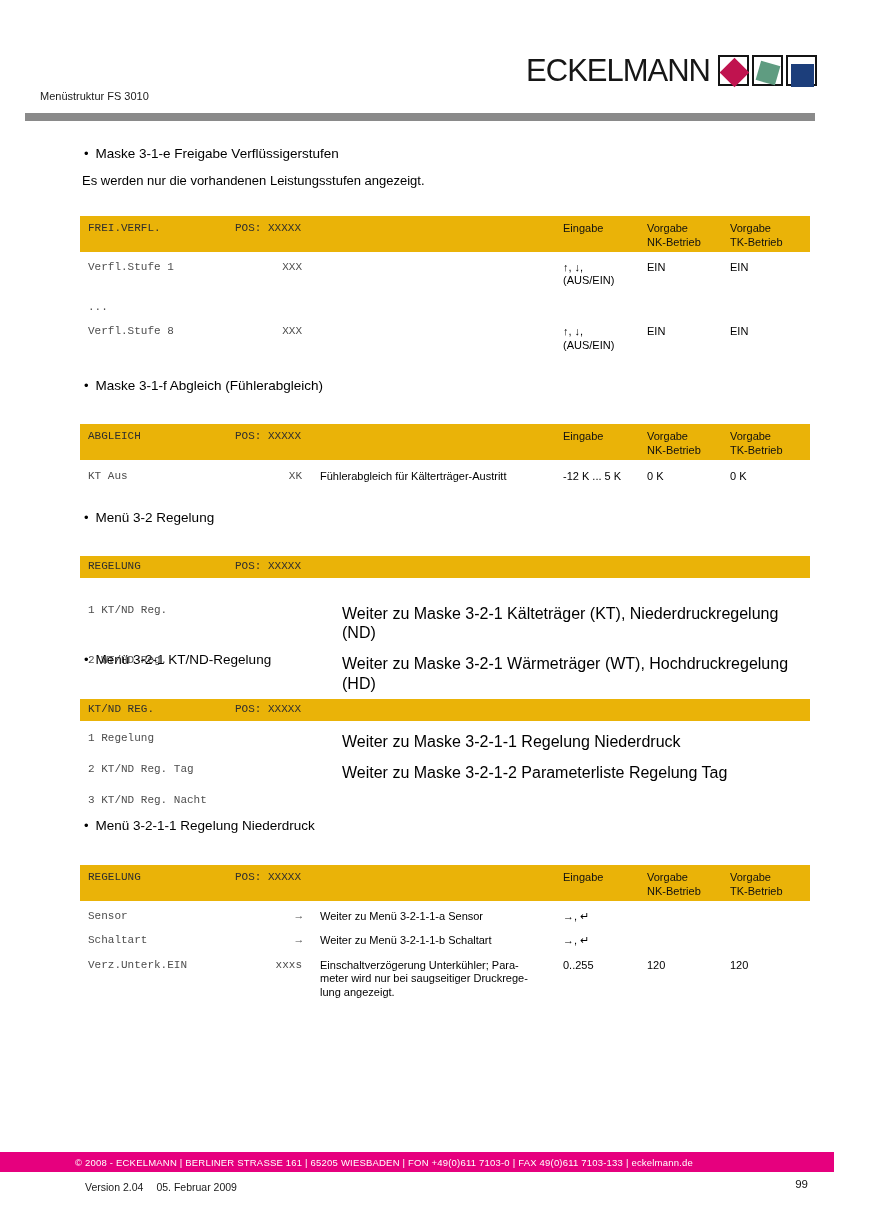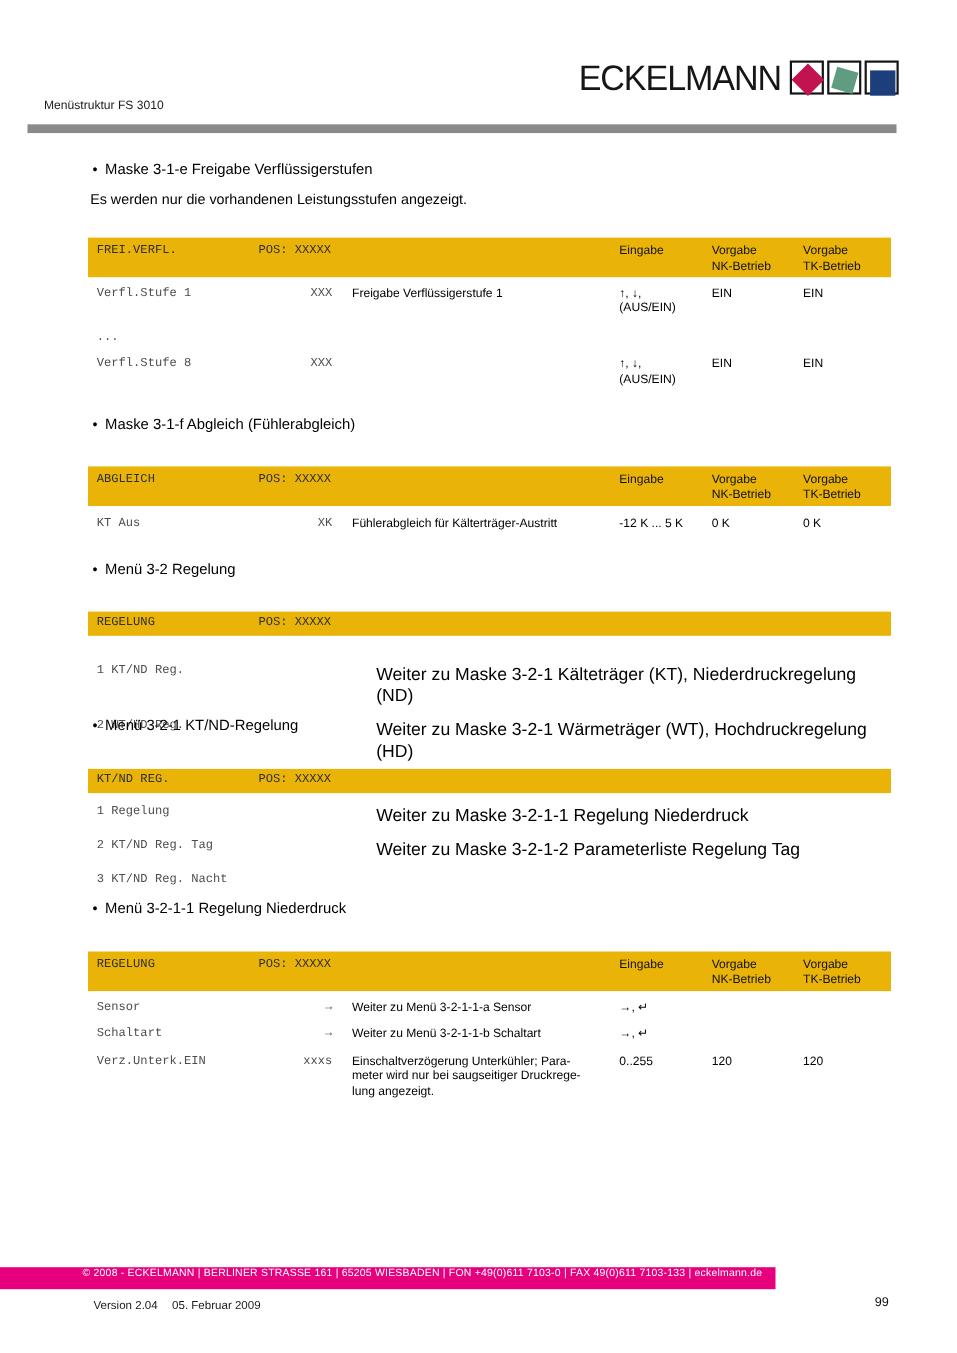--- a/index.html
+++ b/index.html
@@ -45,21 +45,21 @@
   .c-nk    { grid-column:5; font-size:11px; }
   .c-tk    { grid-column:6; font-size:11px; }
 
   .trow-menu { display:grid; grid-template-columns:222px 1fr; margin-top:12px; line-height:1.2; }
   .cm-param { font-family:"Liberation Mono","DejaVu Sans Mono",monospace; font-size:11px; color:#4d4d4d; padding-left:8px; white-space:nowrap; }
   .cm-desc  { font-size:16px; padding-left:40px; }
 
   .row-dots { margin-top:13px; }
 
   
-  .foot-bar { position:absolute; left:0; top:1152px; width:705px; height:20px; background:#e6007e; display:flex; }
+  .foot-bar { position:absolute; left:0; top:1152px; width:834px; height:20px; background:#e6007e; display:flex; align-items:center; }
   .foot-bar span { margin-left:75px; color:#ffffff; font-size:9.5px; letter-spacing:0.2px; }
   .version-line { position:absolute; left:85px; top:1181px; font-size:10.5px; color:#1a1a1a; display:flex; }
   .version-line .vdate { margin-left:13px; }
   .page-num { position:absolute; right:62px; top:1178px; font-size:11.5px; color:#111; }
 </style>
 </head>
 <body>
 
 <div class="doc-title">Menüstruktur FS 3010</div>
 
@@ -92,21 +92,20 @@
     <span class="h-pos">POS: XXXXX</span>
     <span class="h-in">Eingabe</span>
     <span class="h-nk">Vorgabe
 NK-Betrieb</span>
     <span class="h-tk">Vorgabe
 TK-Betrieb</span>
   </div>
   <div class="trow" style="margin-top:9px">
     <span class="c-param">Verfl.Stufe 1</span>
     <span class="c-unit">XXX</span>
-    <span class="c-desc">Freigabe Verflüssigerstufe 1</span>
     <span class="c-in">↑, ↓,
 (AUS/EIN)</span>
     <span class="c-nk">EIN</span>
     <span class="c-tk">EIN</span>
   </div>
   <div class="trow row-dots">
     <span class="c-param">...</span>
   </div>
   <div class="trow">
     <span class="c-param">Verfl.Stufe 8</span>

